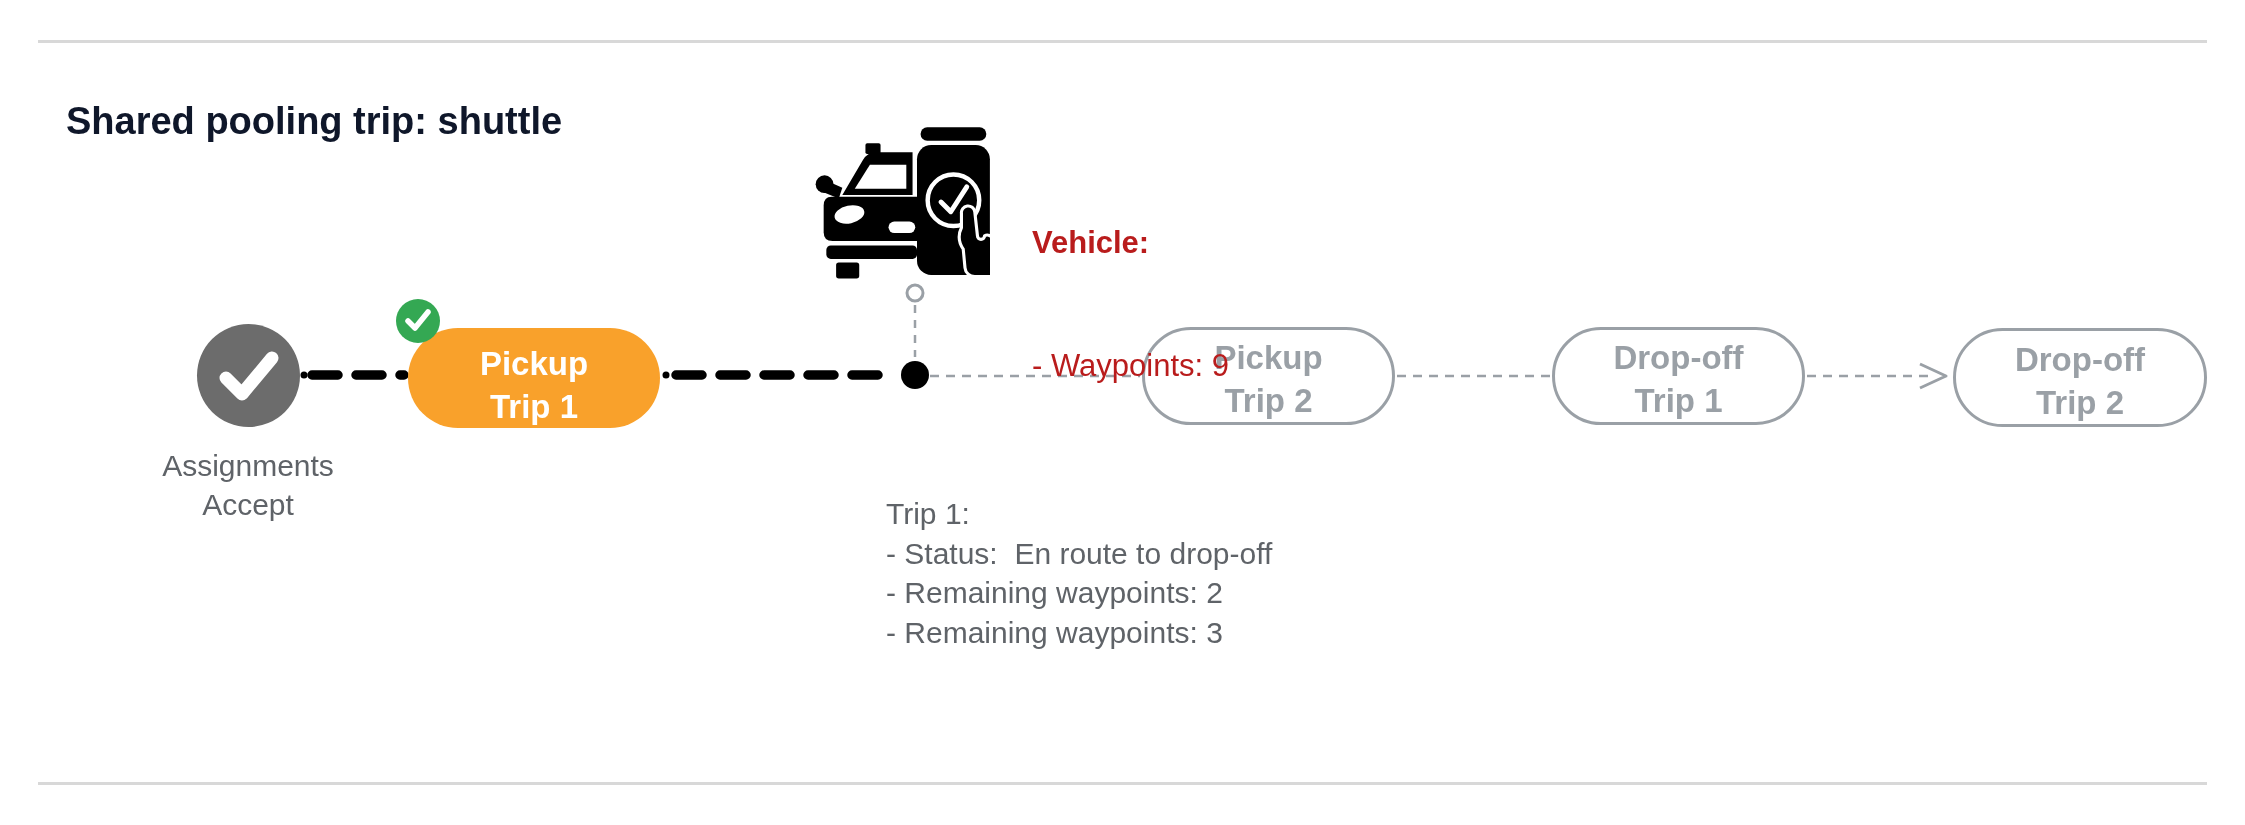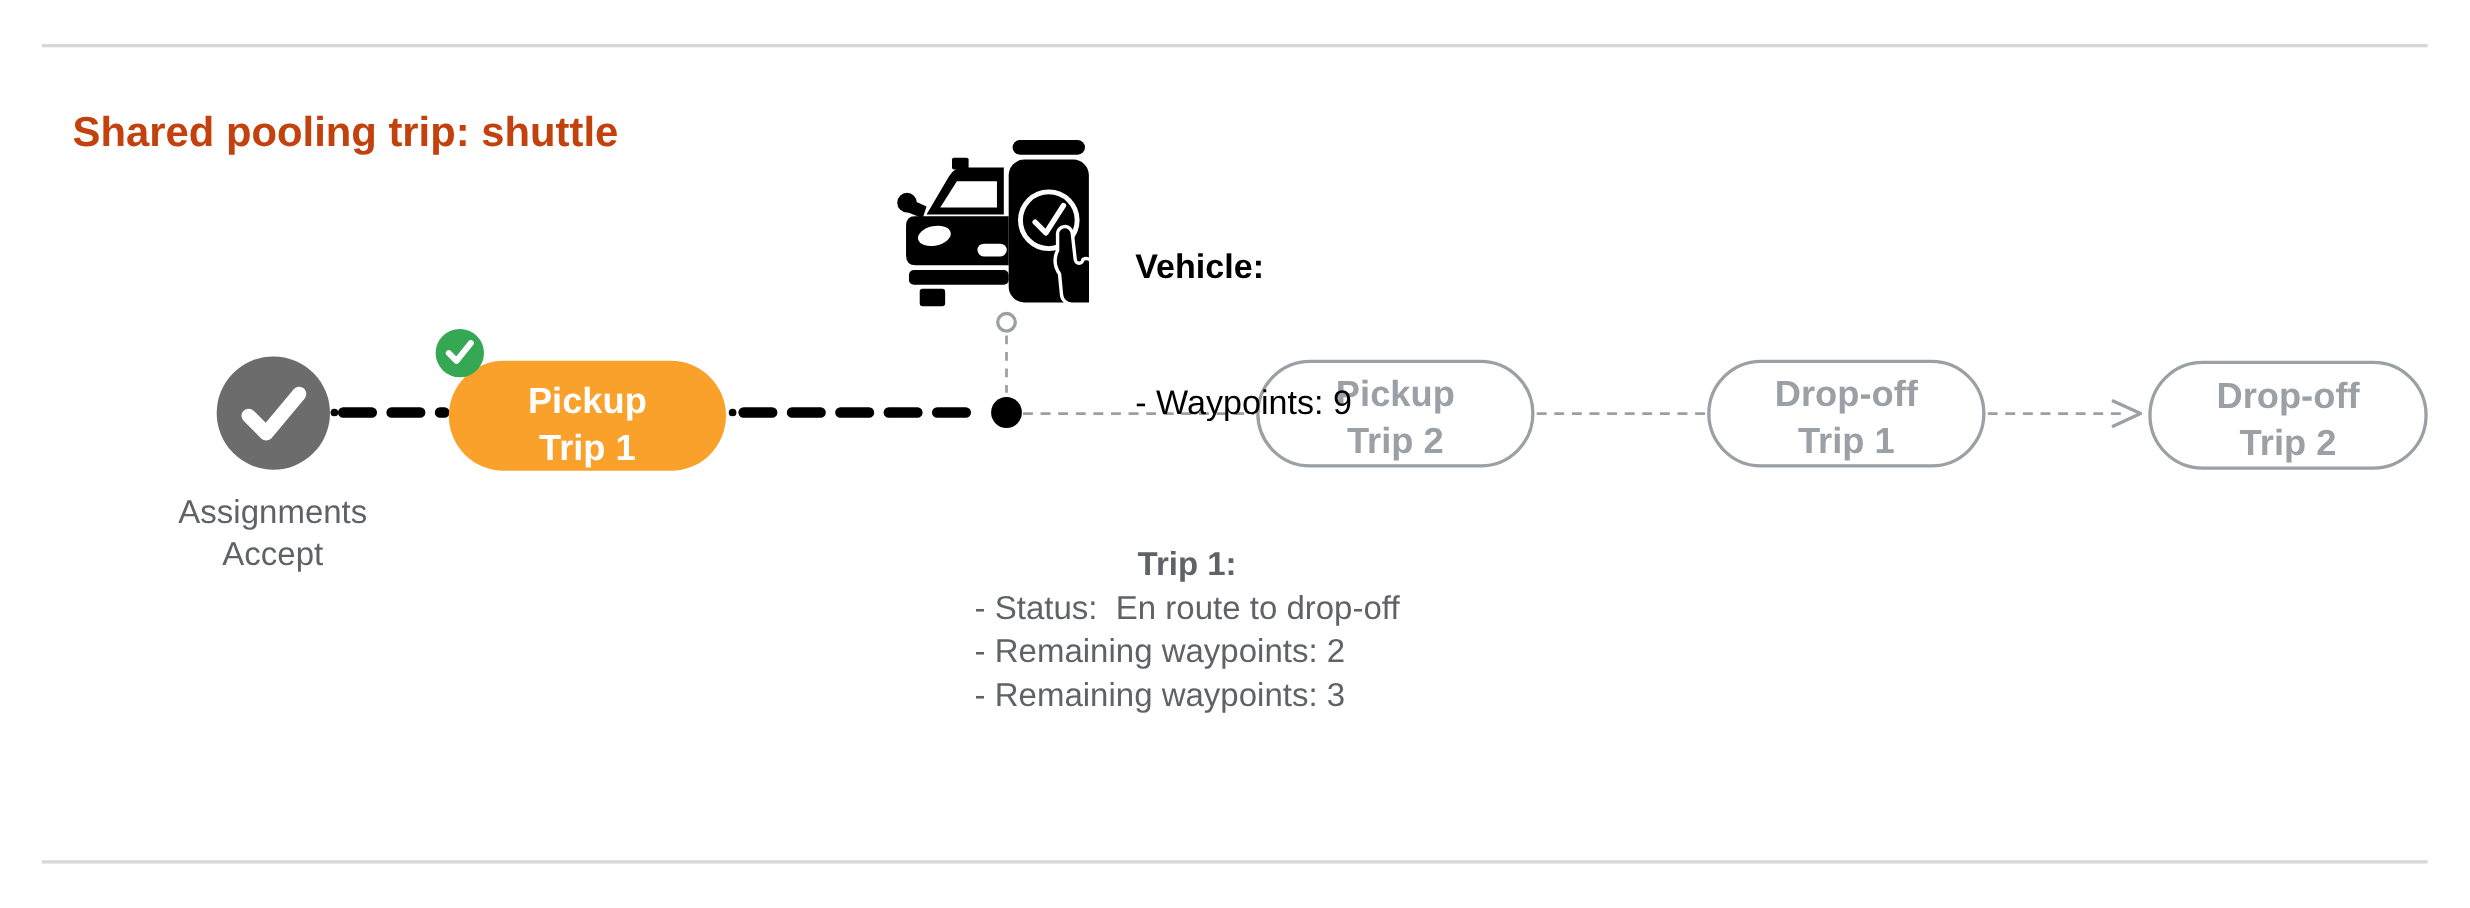--- a/index.html
+++ b/index.html
@@ -24,21 +24,21 @@
   }
   .rule.top { top: 40px; }
   .rule.bottom { top: 782px; }
 
   .page-title {
     position: absolute;
     left: 66px;
     top: 100px;
     font-size: 38px;
     font-weight: 700;
-    color: #c2410c;
+    color: #0f172a;
     letter-spacing: 0px;
     white-space: nowrap;
   }
 
   svg.connectors {
     position: absolute;
     left: 0; top: 0;
     width: 2245px;
     height: 825px;
   }
@@ -118,34 +118,34 @@
     width: 178px;
     height: 160px;
   }
 
   .vehicle-info {
     position: absolute;
     left: 1032px;
     top: 140px;
     font-size: 31px;
     line-height: 41px;
-    color: #000000;
+    color: #b91c1c;
     white-space: pre-wrap;
   }
   .vehicle-info .lbl { font-weight: 700; }
 
   .trip-info {
     position: absolute;
     left: 886px;
     top: 494px;
     font-size: 30px;
     line-height: 39.5px;
     color: #5f6368;
   }
-  .trip-info .lbl { font-weight: 700; text-align: center; }
+  .trip-info .lbl { font-weight: 400; }
   .trip-info div { white-space: pre-wrap; }
 </style>
 </head>
 <body>
 
 <div class="canvas">
 
   <div class="rule top"></div>
   <div class="rule bottom"></div>
 

